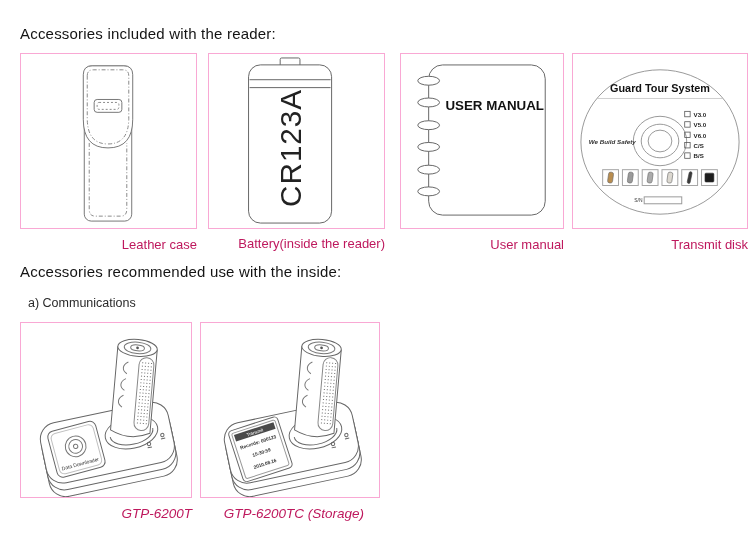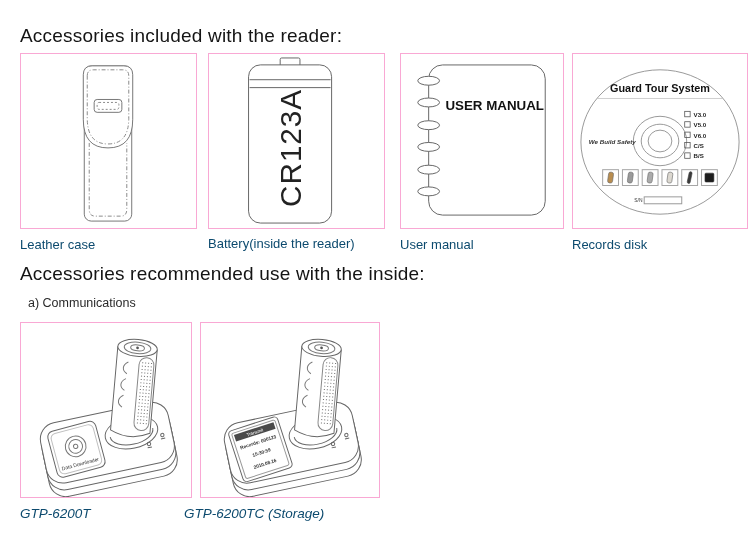--- a/index.html
+++ b/index.html
@@ -1,32 +1,32 @@
 <!DOCTYPE html>
 <html><head>
 <meta charset="utf-8">
 <style>
   html,body{margin:0;padding:0;}
   body{
     width:750px;height:556px;position:relative;background:#ffffff;
     font-family:"Liberation Sans", sans-serif;color:#1a1a1a;overflow:hidden;
   }
   .heading{
-    position:absolute;left:20px;font-size:19px;font-weight:400;color:#141414;
+    position:absolute;left:20px;font-size:15px;font-weight:400;color:#141414;
     letter-spacing:.2px;white-space:nowrap;
   }
   .subheading{
     position:absolute;left:28px;font-size:12.5px;color:#2a2a2a;white-space:nowrap;
   }
   .figure-box{
     position:absolute;border:1px solid #f9a8d4;background:#fff;box-sizing:border-box;
   }
   .figure-box svg{display:block;width:100%;height:100%;}
   .fig-label{
-    position:absolute;font-size:13px;color:#0c4a6e;text-align:left;white-space:nowrap;
+    position:absolute;font-size:13px;color:#be185d;text-align:right;white-space:nowrap;
   }
   .fig-label.big{font-size:13.5px;font-style:italic;}
   
   #box-leather  {left:20px;  top:53px; width:177px; height:176px;}
   #box-battery  {left:208px; top:53px; width:177px; height:176px;}
   #box-manual   {left:400px; top:53px; width:164px; height:176px;}
   #box-disk     {left:572px; top:53px; width:176px; height:176px;}
   
   #box-6200t    {left:20px;  top:322px; width:172px; height:176px;}
   #box-6200tc   {left:200px; top:322px; width:180px; height:176px;}
@@ -109,21 +109,21 @@
       <rect x="110" y="117" width="16" height="16" fill="#fff" stroke="#a5a5a5"></rect>
       <rect x="116.5" y="119" width="3" height="12" rx="1.5" transform="rotate(12 118 125)" stroke="#444" stroke-width="0.6" fill="#3a3a3a"></rect>
       <rect x="130" y="117" width="16" height="16" fill="#fff" stroke="#a5a5a5"></rect>
       <rect x="133.5" y="120.5" width="9" height="9" rx="1" stroke="#333" stroke-width="0.6" fill="#1c1c1c"></rect>
     </g>
 
     <text x="62" y="150" font-size="5" fill="#333">S/N</text>
     <rect x="72" y="144.5" width="38" height="7" fill="#fff" stroke="#999"></rect>
   </svg>
 </div>
-<div class="fig-label" style="left:572px;top:237px;width:176px">Records disk</div>
+<div class="fig-label" style="left:572px;top:237px;width:176px">Transmit disk</div>
 
 <div class="heading" style="top:263px">Accessories recommended use with the inside:</div>
 <div class="subheading" style="top:296px">a) Communications</div>
 
 <div class="figure-box" id="box-6200t">
   <svg viewBox="0 0 172 176">
     <g>
       <g transform="translate(88,124) rotate(-12)">
         <rect x="-66" y="-20" width="132" height="62" rx="17" fill="#fff" stroke="#666"></rect>
         <rect x="-66" y="-27" width="132" height="62" rx="17" fill="#fff" stroke="#666"></rect>

